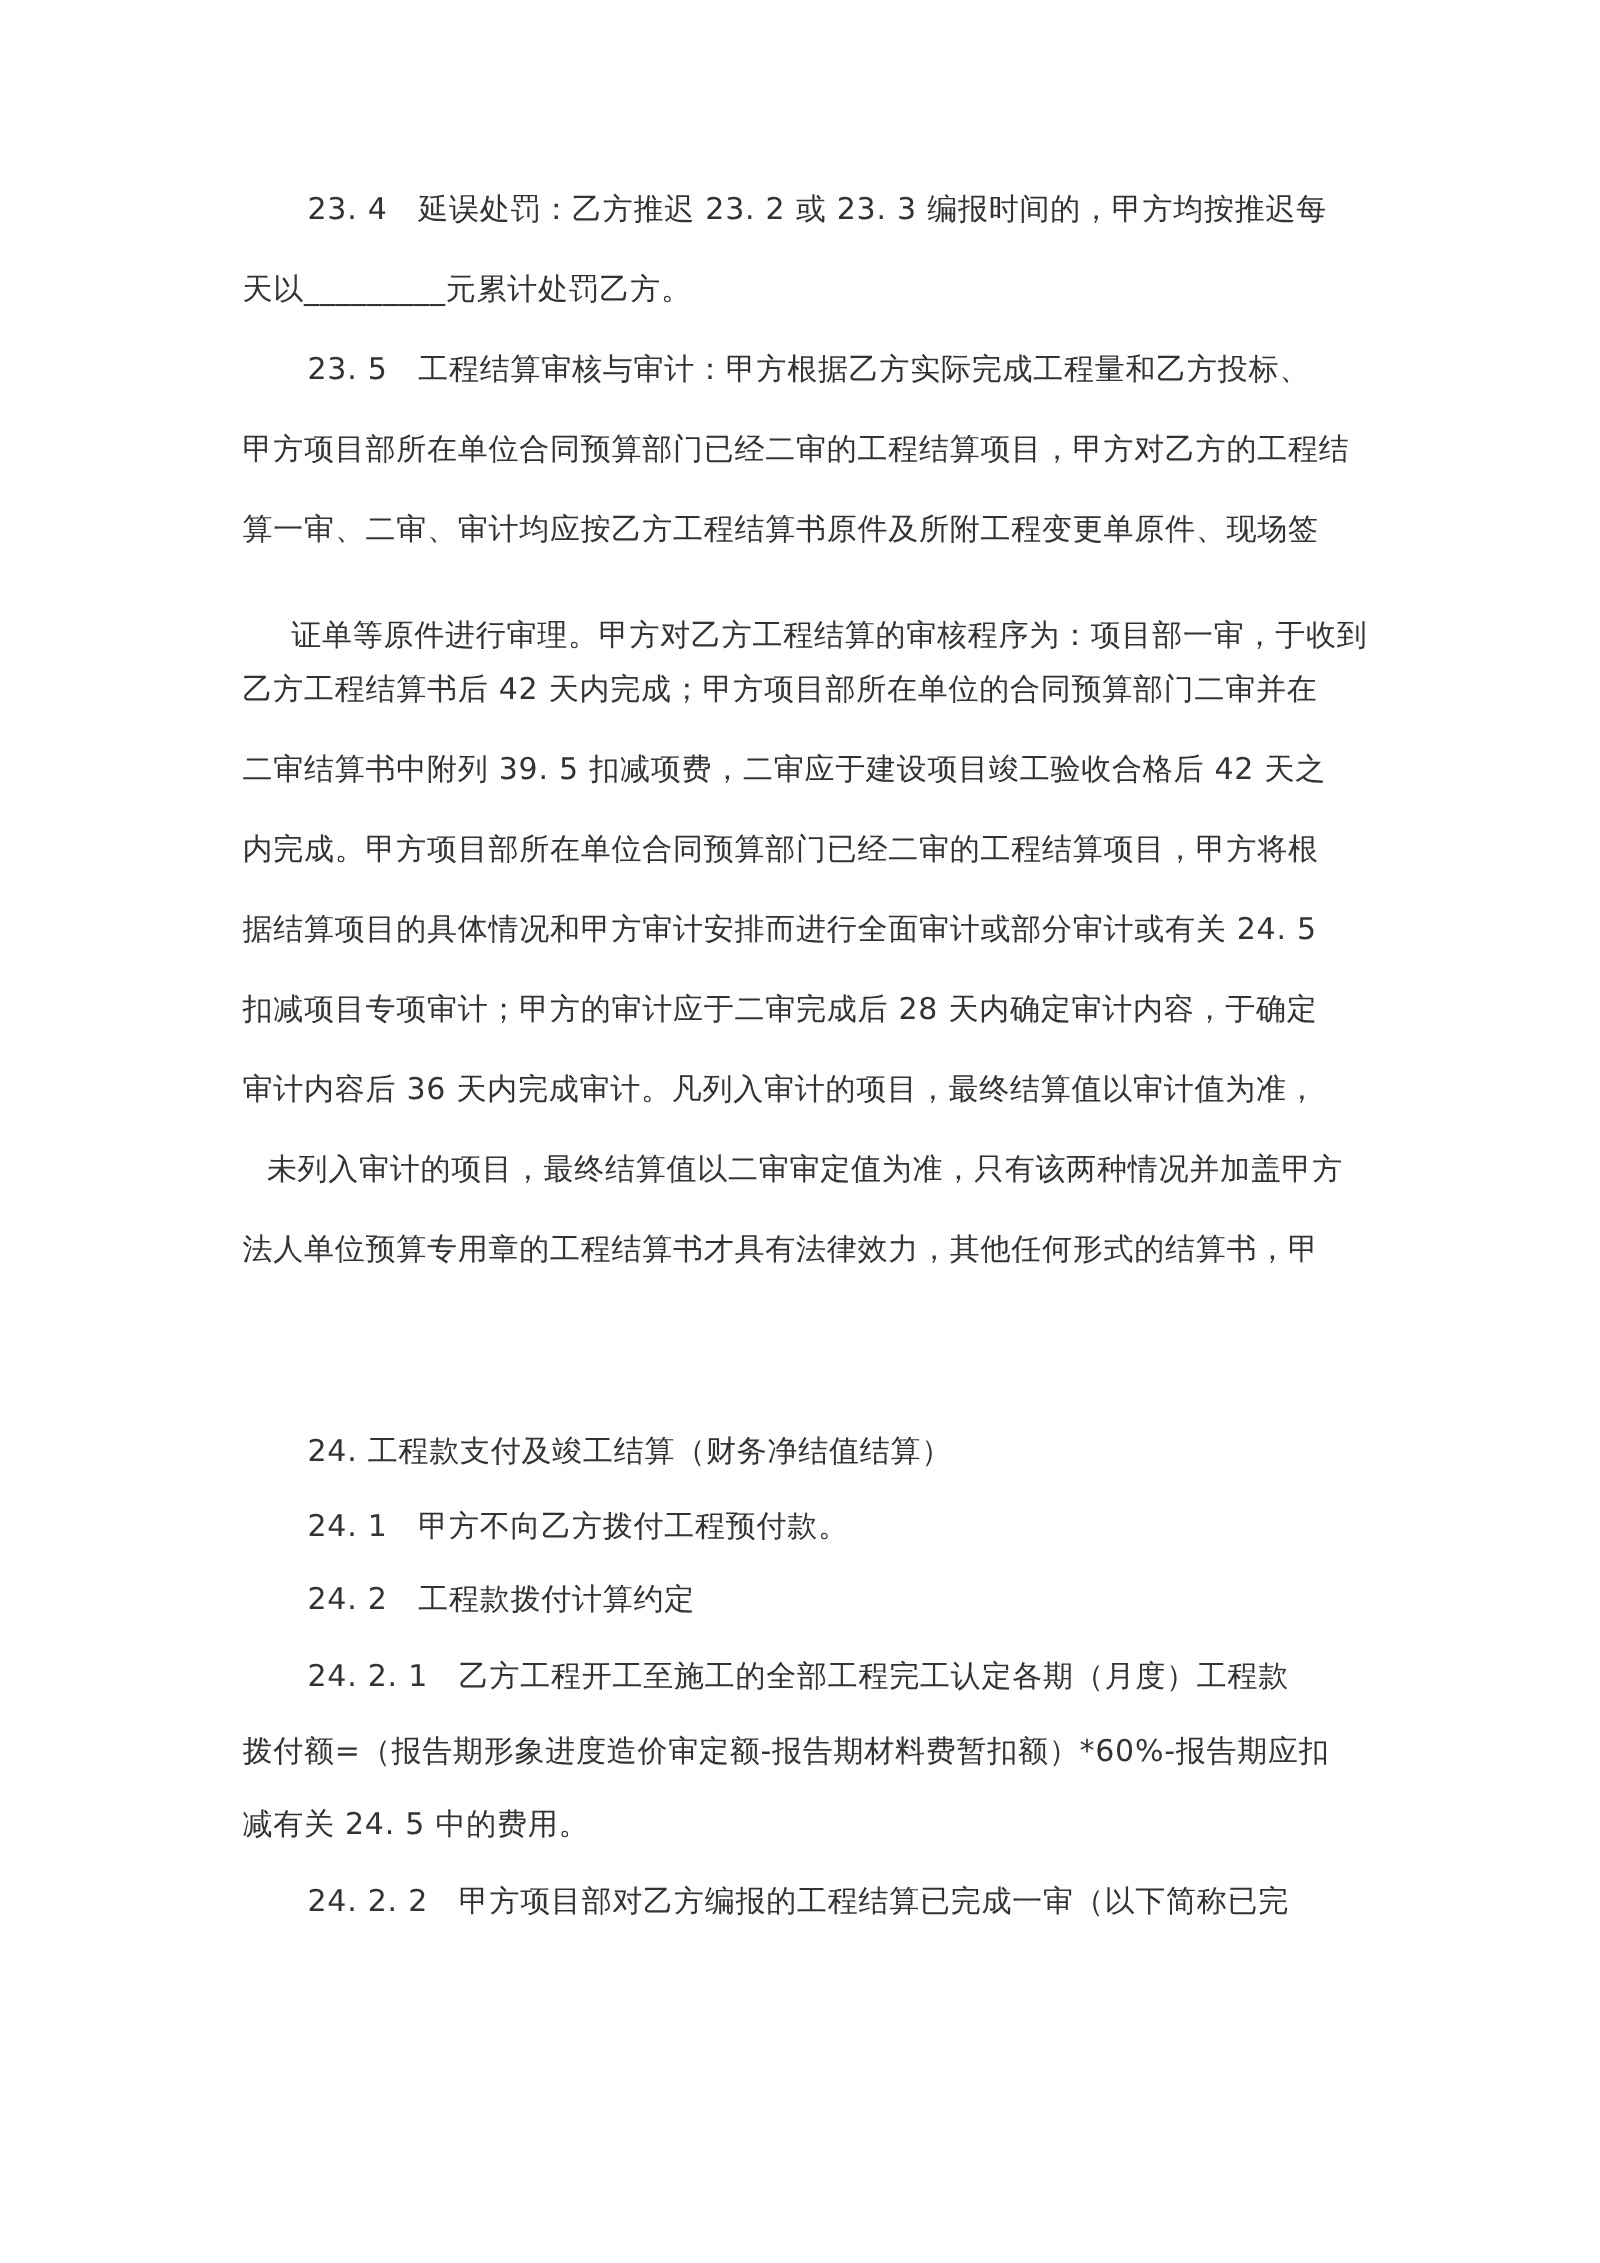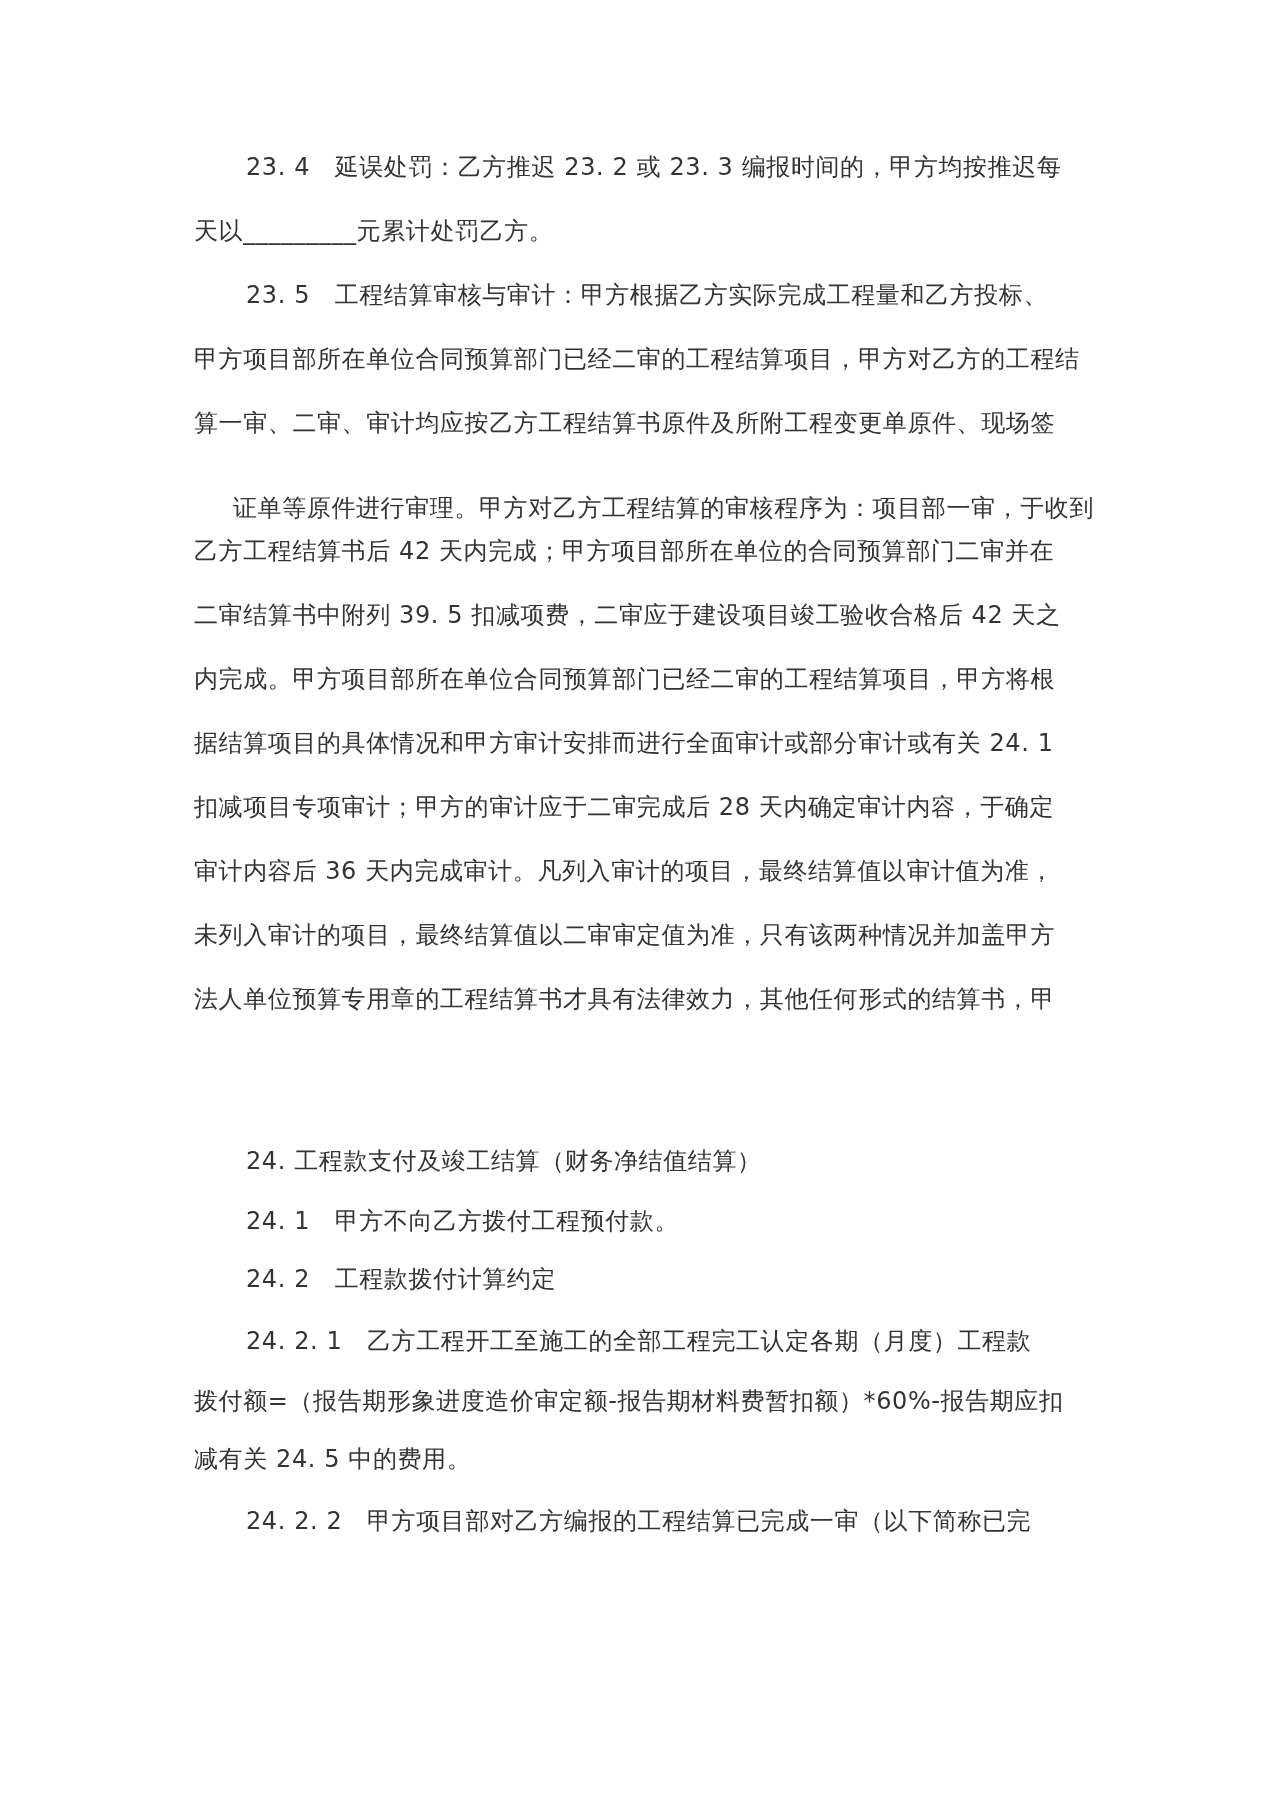--- a/index.html
+++ b/index.html
@@ -43,24 +43,24 @@
   <div class="line indent" style="top:152px;">23. 4　延误处罚：乙方推迟 23. 2 或 23. 3 编报时间的，甲方均按推迟每</div>
   <div class="line" style="top:216px;">天以_________元累计处罚乙方。</div>
 
   <div class="line indent" style="top:280px;">23. 5　工程结算审核与审计：甲方根据乙方实际完成工程量和乙方投标、</div>
   <div class="line" style="top:344px;">甲方项目部所在单位合同预算部门已经二审的工程结算项目，甲方对乙方的工程结</div>
   <div class="line" style="top:408px;">算一审、二审、审计均应按乙方工程结算书原件及所附工程变更单原件、现场签</div>
   <div class="line" style="top:493px;text-align:right;">证单等原件进行审理。甲方对乙方工程结算的审核程序为：项目部一审，于收到</div>
   <div class="line" style="top:536px;">乙方工程结算书后 42 天内完成；甲方项目部所在单位的合同预算部门二审并在</div>
   <div class="line" style="top:600px;">二审结算书中附列 39. 5 扣减项费，二审应于建设项目竣工验收合格后 42 天之</div>
   <div class="line" style="top:664px;">内完成。甲方项目部所在单位合同预算部门已经二审的工程结算项目，甲方将根</div>
-  <div class="line" style="top:728px;">据结算项目的具体情况和甲方审计安排而进行全面审计或部分审计或有关 24. 1</div>
+  <div class="line" style="top:728px;">据结算项目的具体情况和甲方审计安排而进行全面审计或部分审计或有关 24. 5</div>
   <div class="line" style="top:792px;">扣减项目专项审计；甲方的审计应于二审完成后 28 天内确定审计内容，于确定</div>
   <div class="line" style="top:856px;">审计内容后 36 天内完成审计。凡列入审计的项目，最终结算值以审计值为准，</div>
-  <div class="line" style="top:920px;">未列入审计的项目，最终结算值以二审审定值为准，只有该两种情况并加盖甲方</div>
+  <div class="line" style="top:920px;text-align:center;">未列入审计的项目，最终结算值以二审审定值为准，只有该两种情况并加盖甲方</div>
   <div class="line" style="top:984px;">法人单位预算专用章的工程结算书才具有法律效力，其他任何形式的结算书，甲</div>
 
   <div class="line indent" style="top:1146px;">24. 工程款支付及竣工结算（财务净结值结算）</div>
 
   <div class="line indent" style="top:1206px;">24. 1　甲方不向乙方拨付工程预付款。</div>
 
   <div class="line indent" style="top:1264px;">24. 2　工程款拨付计算约定</div>
 
   <div class="line indent" style="top:1326px;">24. 2. 1　乙方工程开工至施工的全部工程完工认定各期（月度）工程款</div>
   <div class="line" style="top:1386px;">拨付额=（报告期形象进度造价审定额-报告期材料费暂扣额）*60%-报告期应扣</div>

